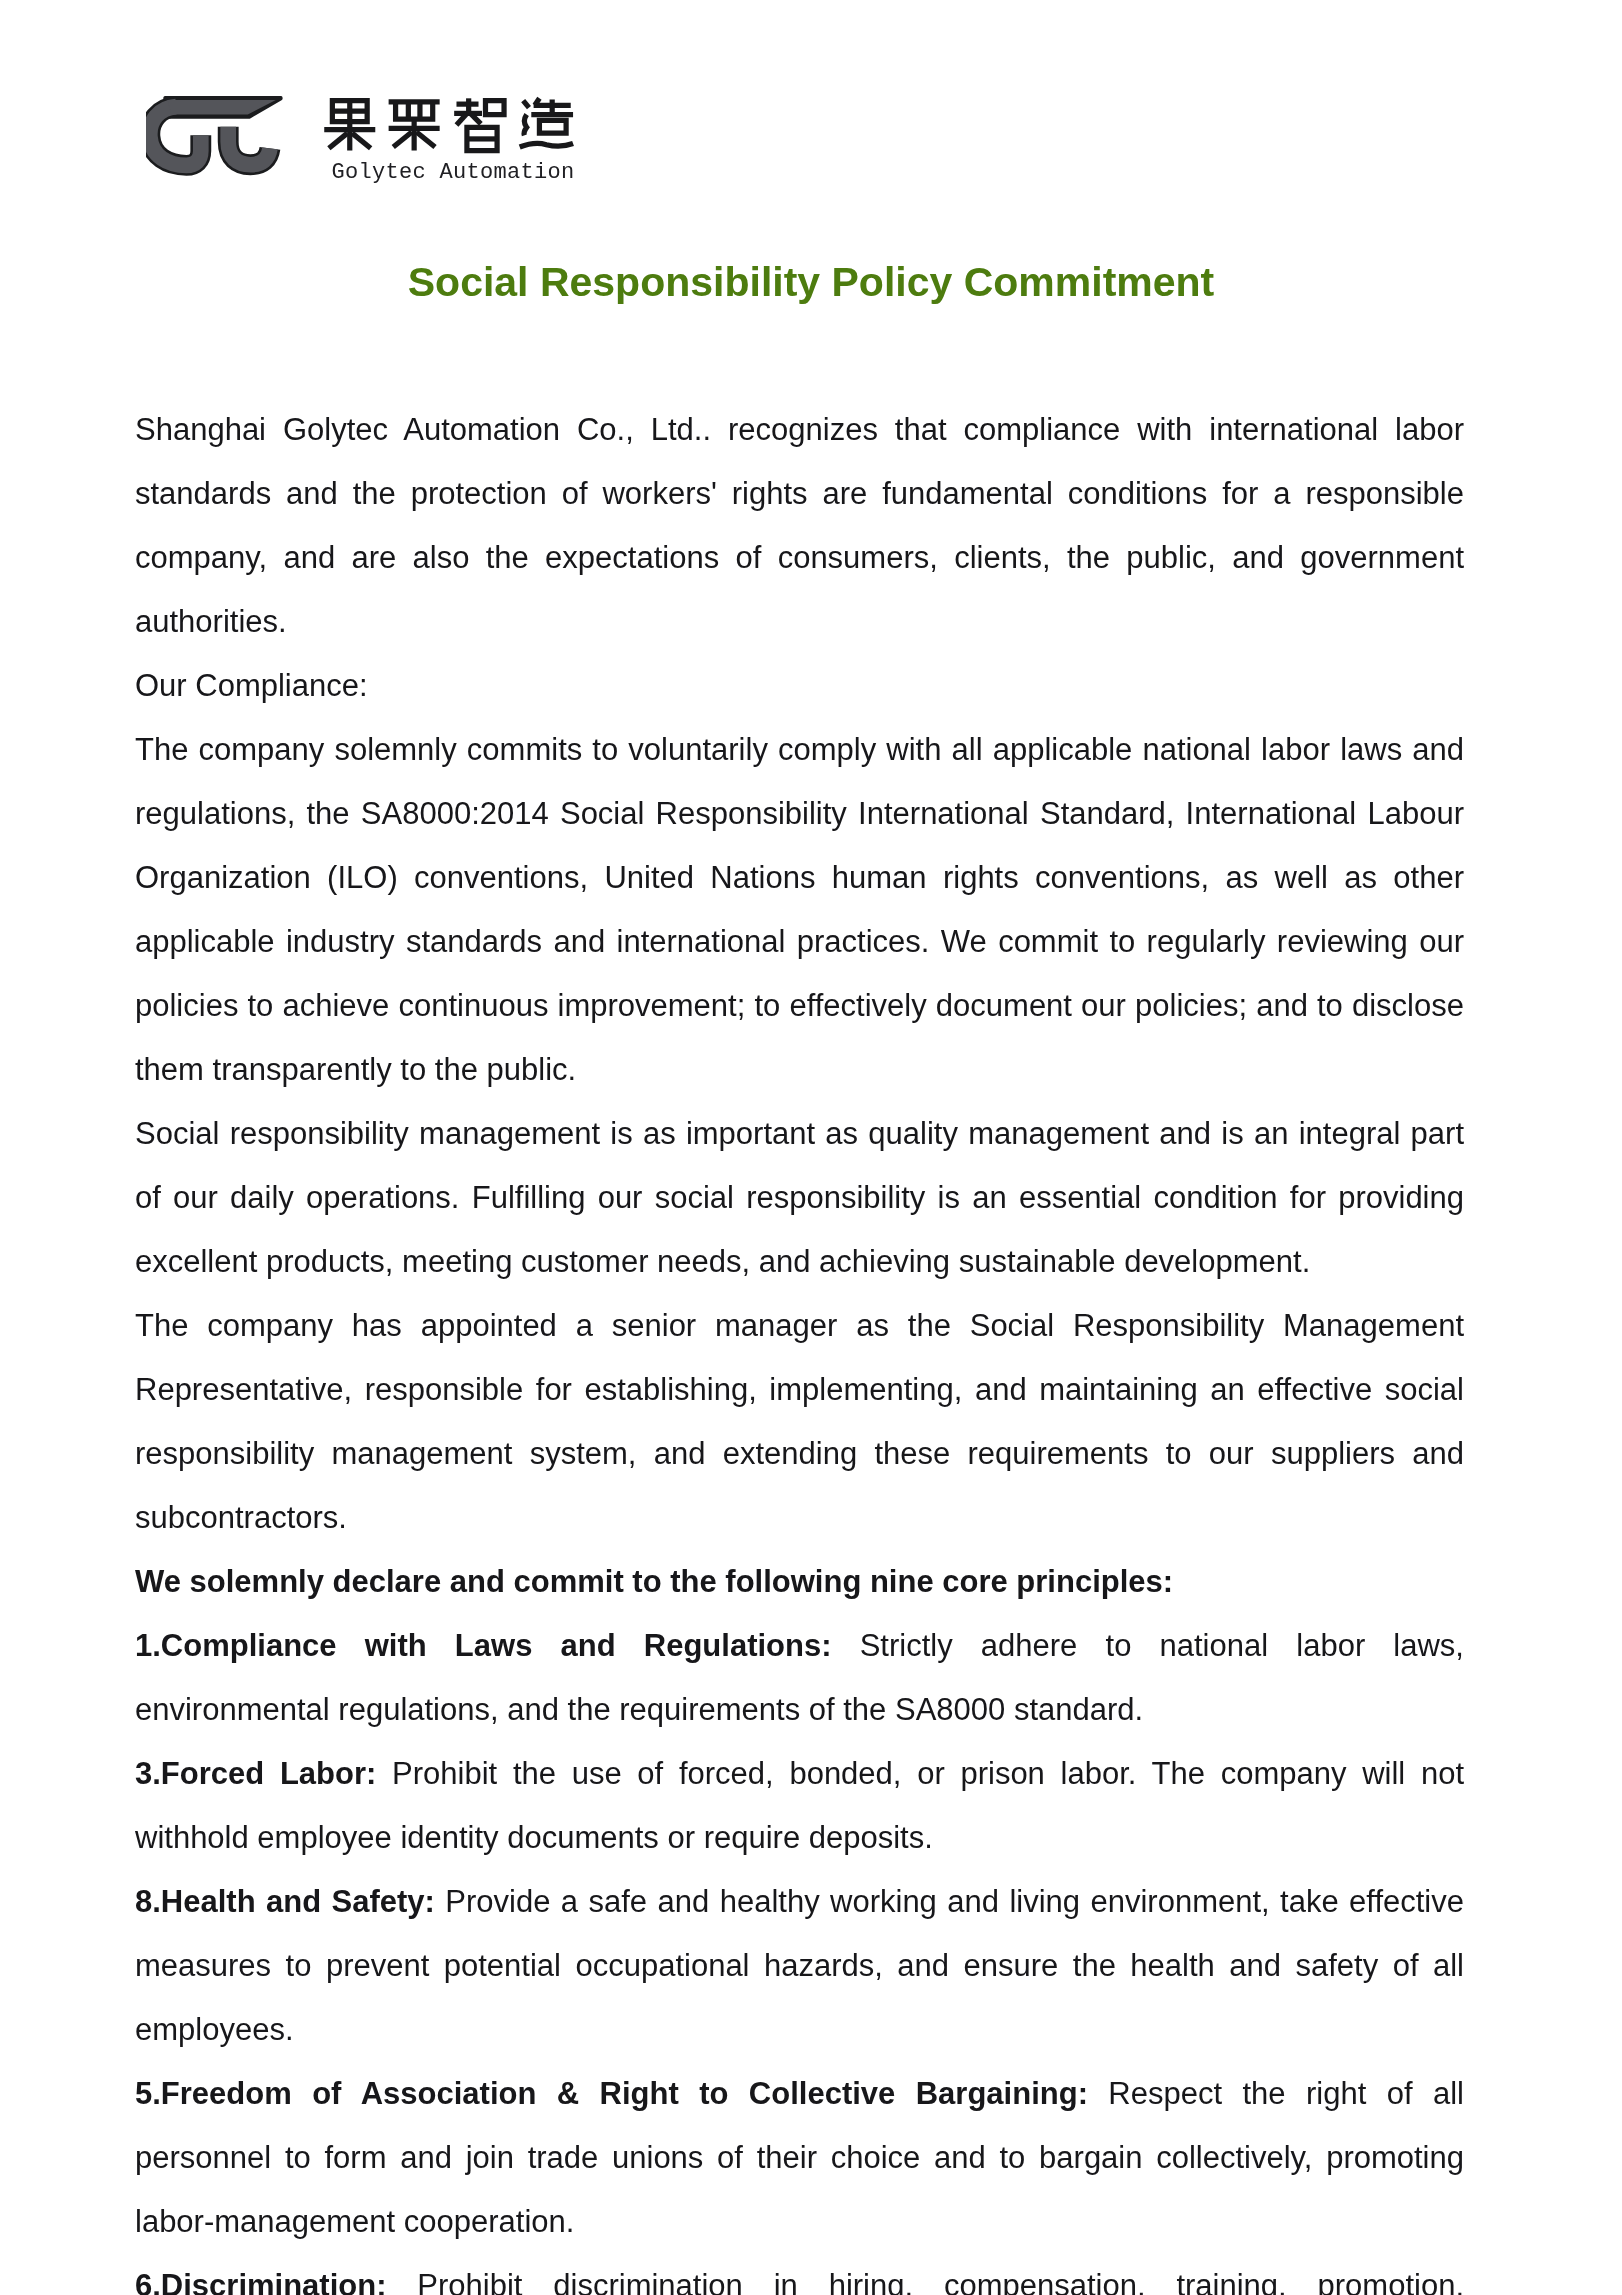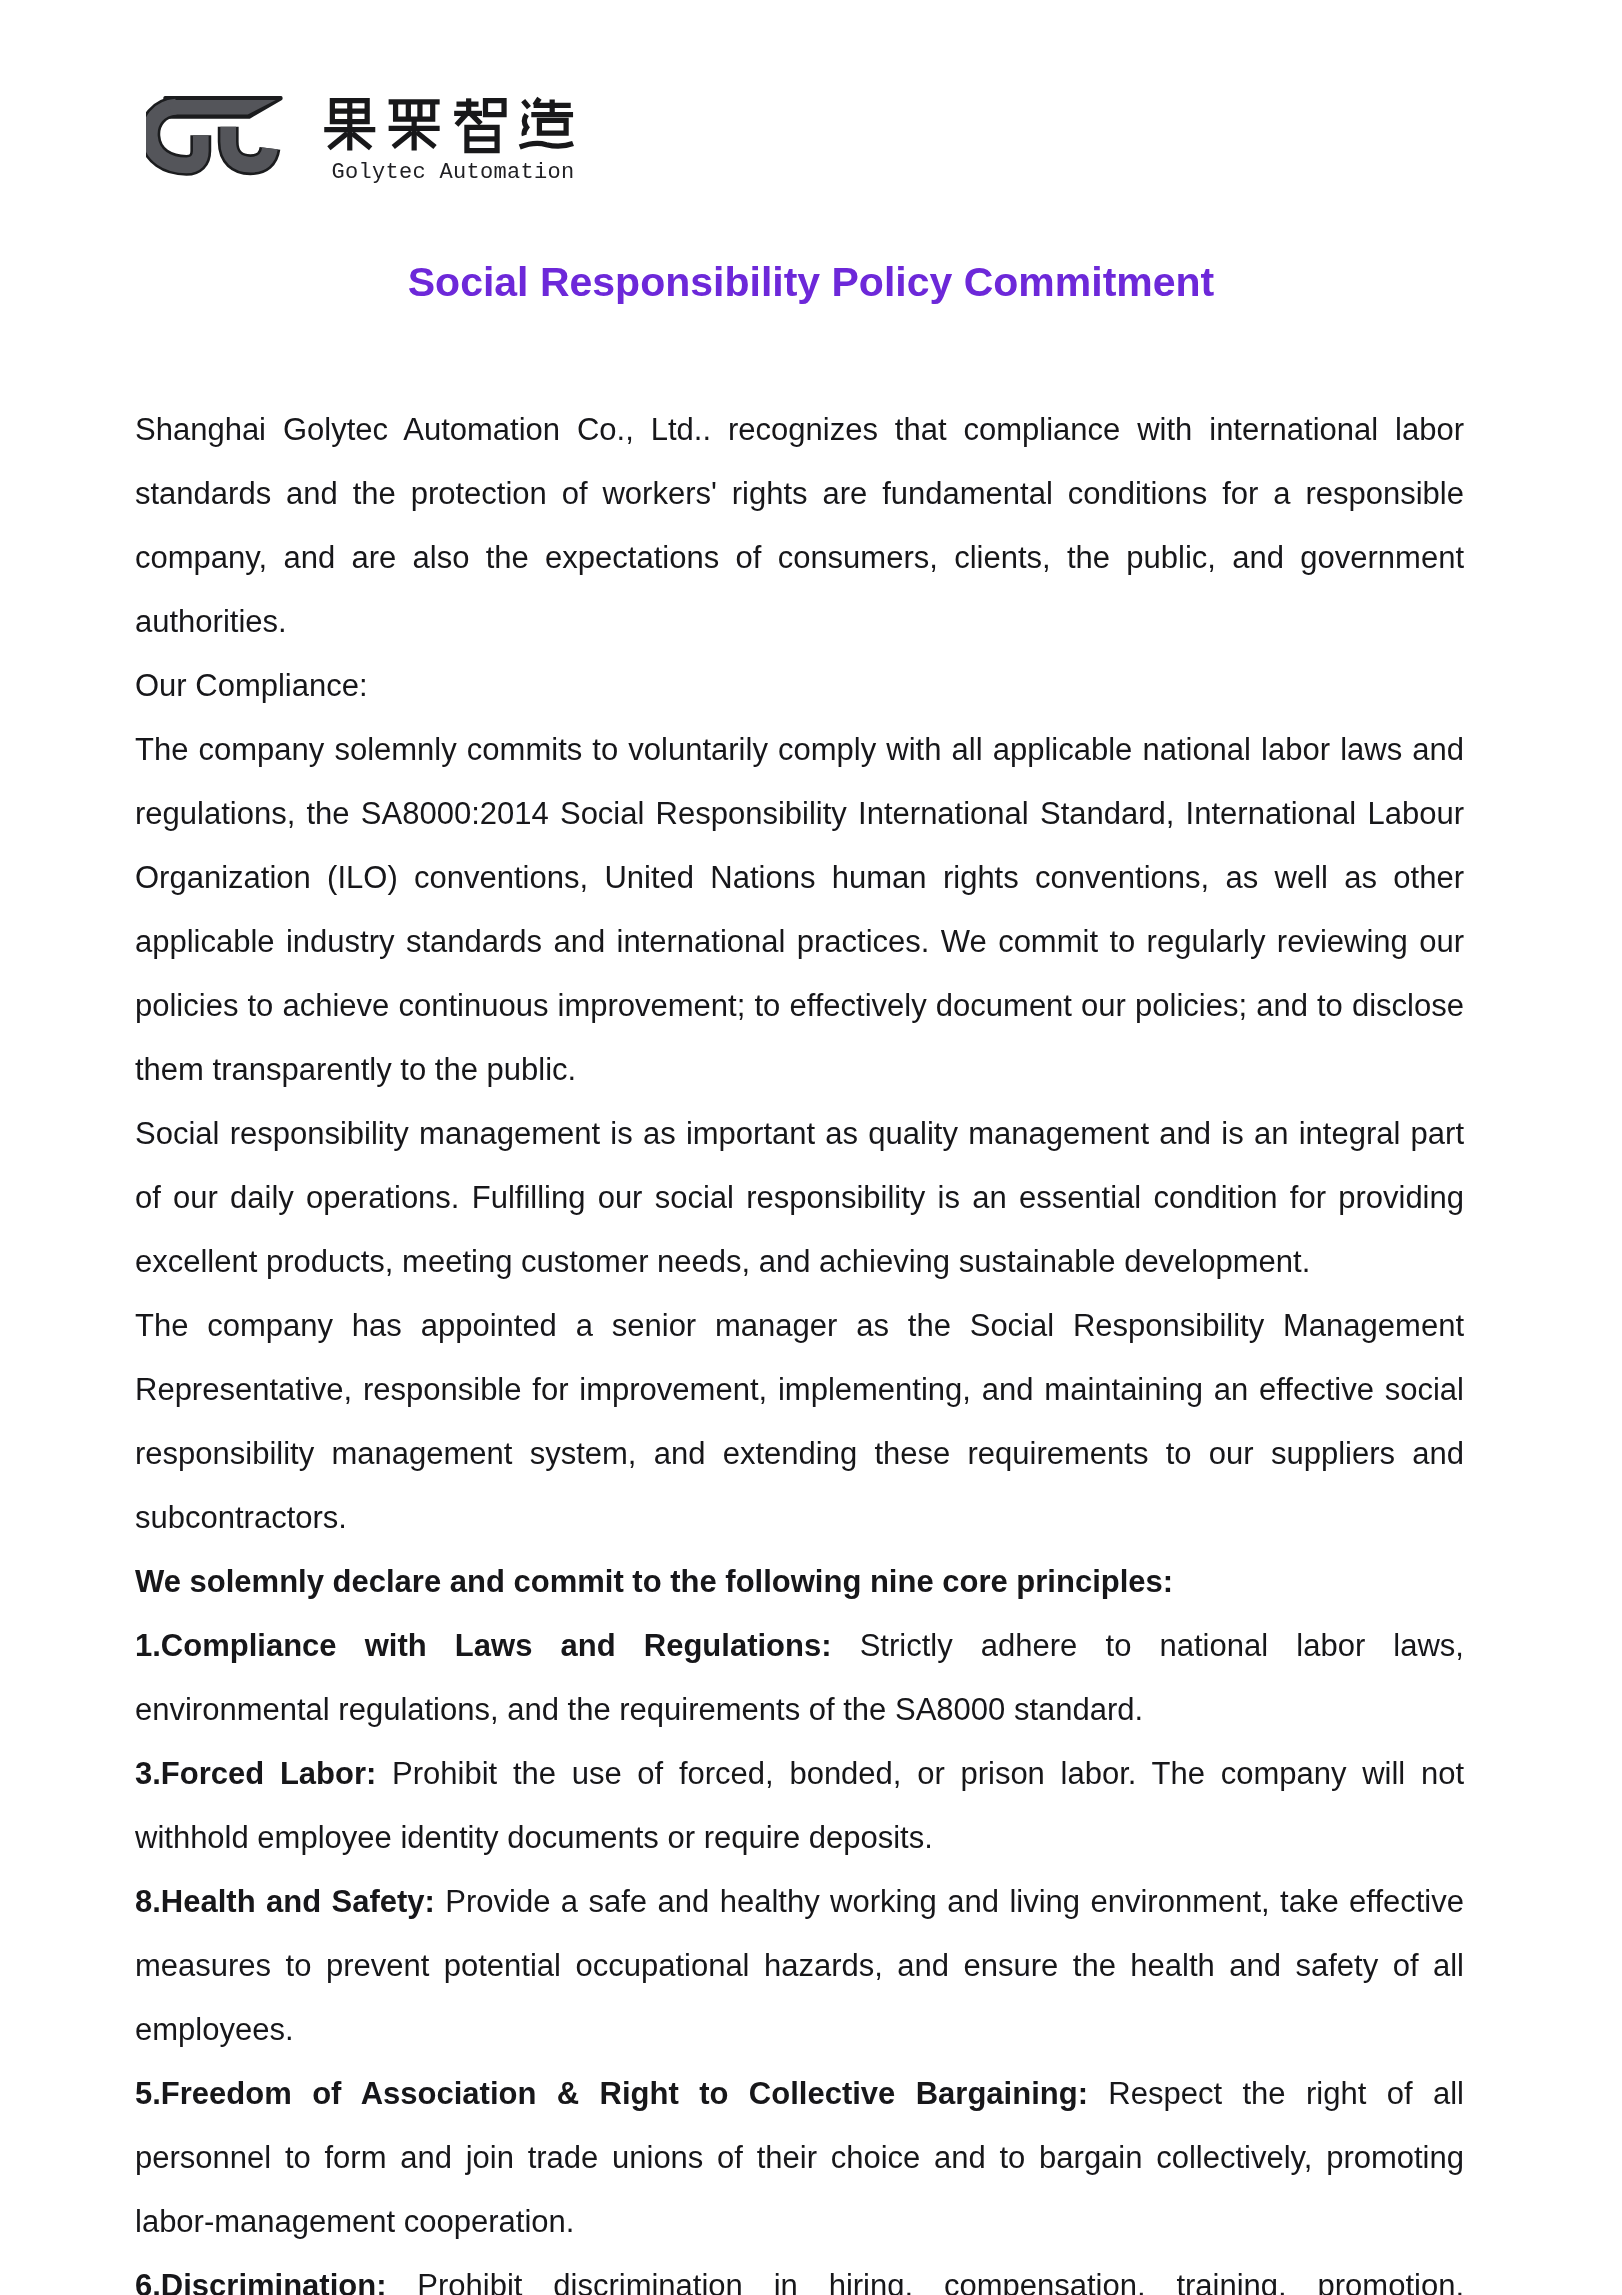--- a/index.html
+++ b/index.html
@@ -26,21 +26,21 @@
     color:#202024;
     font-weight:400;
     font-family:Liberation Mono, monospace;
   }
   
   .doc-title{
     position:absolute;top:257px;left:0;width:100%;
     margin:0;
     text-align:center;
     font-size:41px;line-height:50px;
-    font-weight:bold;color:#6d28d9;
+    font-weight:bold;color:#4d7c0f;
   }
   
   .doc-body{
     position:absolute;top:398px;left:135px;width:1329px;
     font-size:31px;line-height:64px;
     text-align:justify;
   }
   .doc-body p{margin:0;padding:0;}
   .b{font-weight:bold;margin-top:20px;}
   svg .ln{fill:none;stroke:#18181a;stroke-width:9;stroke-linecap:butt;}
@@ -112,21 +112,21 @@
     </div>
   </header>
 
   <h1 class="doc-title">Social Responsibility Policy Commitment</h1>
 
   <main class="doc-body">
     <p>Shanghai Golytec Automation Co., Ltd.. recognizes that compliance with international labor standards and the protection of workers' rights are fundamental conditions for a responsible company, and are also the expectations of consumers, clients, the public, and government authorities.</p>
     <p>Our Compliance:</p>
     <p>The company solemnly commits to voluntarily comply with all applicable national labor laws and regulations, the SA8000:2014 Social Responsibility International Standard, International Labour Organization (ILO) conventions, United Nations human rights conventions, as well as other applicable industry standards and international practices. We commit to regularly reviewing our policies to achieve continuous improvement; to effectively document our policies; and to disclose them transparently to the public.</p>
     <p>Social responsibility management is as important as quality management and is an integral part of our daily operations. Fulfilling our social responsibility is an essential condition for providing excellent products, meeting customer needs, and achieving sustainable development.</p>
-    <p>The company has appointed a senior manager as the Social Responsibility Management Representative, responsible for improvement, implementing, and maintaining an effective social responsibility management system, and extending these requirements to our suppliers and subcontractors.</p>
+    <p>The company has appointed a senior manager as the Social Responsibility Management Representative, responsible for establishing, implementing, and maintaining an effective social responsibility management system, and extending these requirements to our suppliers and subcontractors.</p>
     <p class="b">We solemnly declare and commit to the following nine core principles:</p>
 
     <p><span class="b">1.Compliance with Laws and Regulations:</span><span> Strictly adhere to national labor laws, environmental regulations, and the requirements of the SA8000 standard.</span></p>
     <p><span class="b">3.Forced Labor:</span><span> Prohibit the use of forced, bonded, or prison labor. The company will not withhold employee identity documents or require deposits.</span></p>
     <p><span class="b">8.Health and Safety:</span><span> Provide a safe and healthy working and living environment, take effective measures to prevent potential occupational hazards, and ensure the health and safety of all employees.</span></p>
     <p><span class="b">5.Freedom of Association &amp; Right to Collective Bargaining:</span><span> Respect the right of all personnel to form and join trade unions of their choice and to bargain collectively, promoting labor-management cooperation.</span></p>
     <p><span class="b">6.Discrimination:</span><span> Prohibit discrimination in hiring, compensation, training, promotion, termination, or retirement</span></p>
   </main>
 
 </div>

